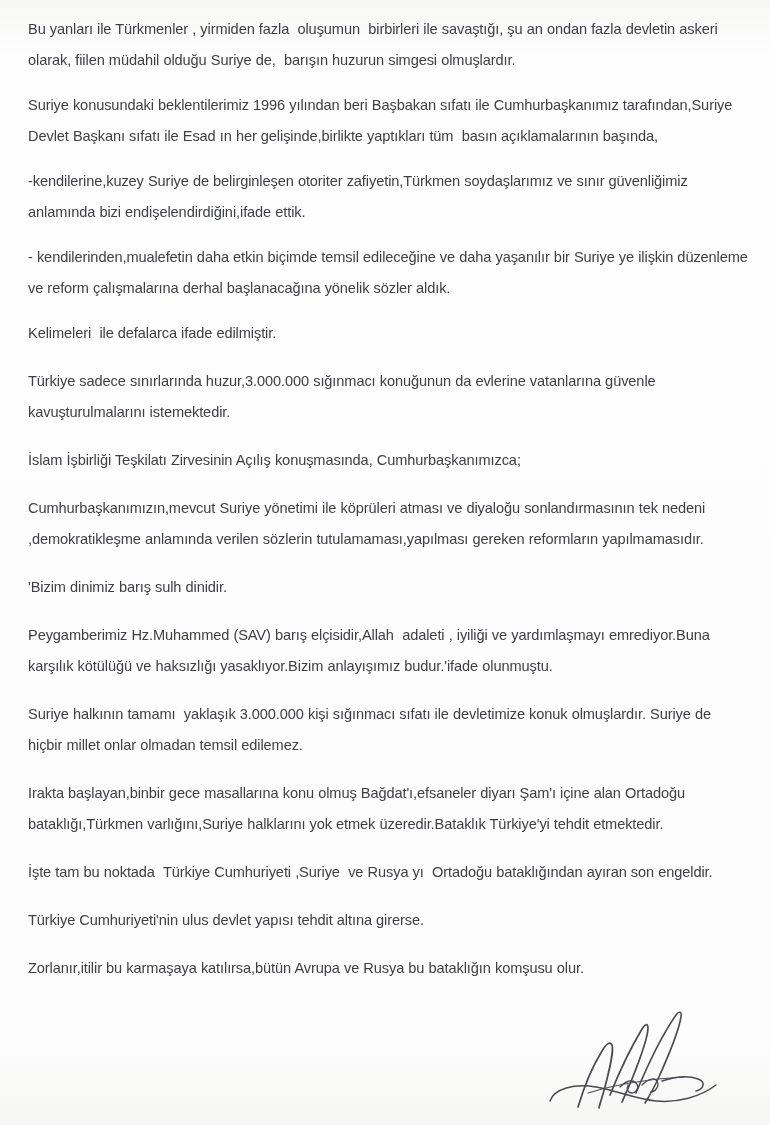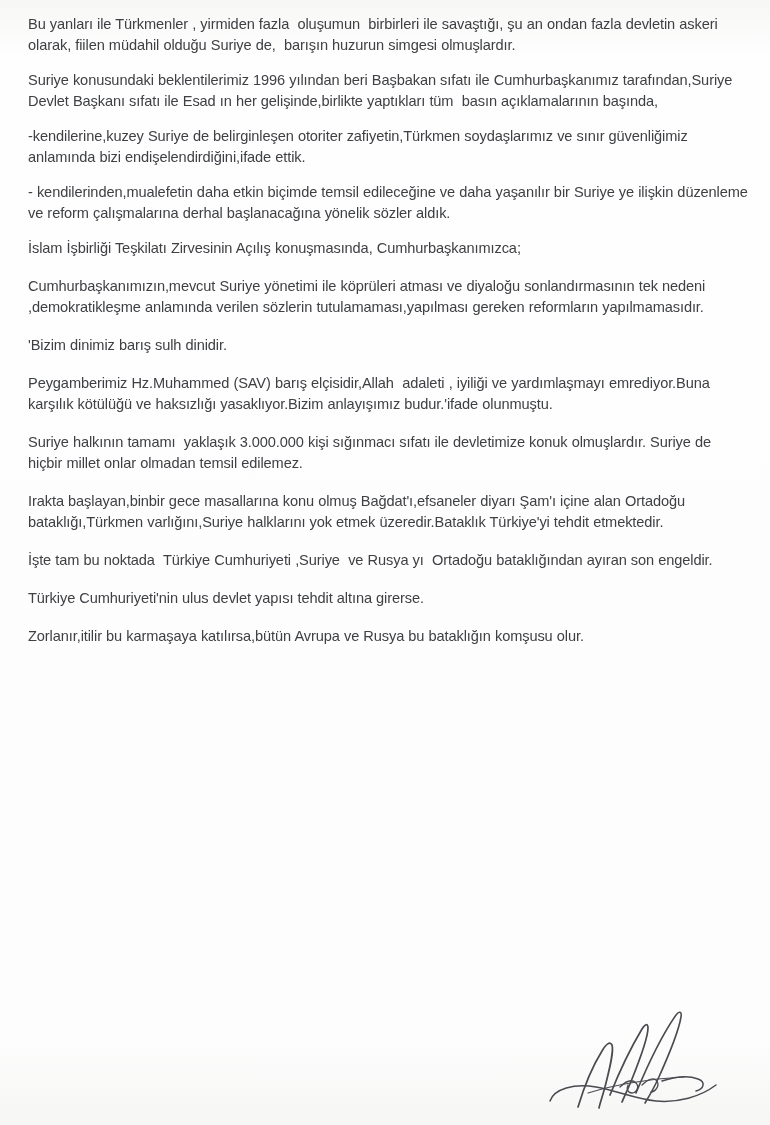--- a/index.html
+++ b/index.html
@@ -32,21 +32,21 @@
   }
   #doc-body {
     position: relative;
     z-index: 1;
     padding: 14px 22px 0 28px;
     box-sizing: border-box;
   }
   .para {
     color: #3f4044;
     font-size: 14.6px;
-    line-height: 21px;
+    line-height: 31px;
     letter-spacing: -0.1px;
     margin: 0 0 14px 0;
     text-align: left;
     white-space: pre-wrap;
     word-spacing: 0.2px;
     -webkit-font-smoothing: antialiased;
   }
   .para.gap-lg { margin-bottom: 17px; }
   
   #signature-area {
@@ -73,20 +73,22 @@
 </head>
 <body>
 
 <div id="page">
 
   <div id="doc-body">
     <p class="para">Bu yanları ile Türkmenler , yirmiden fazla  oluşumun  birbirleri ile savaştığı, şu an ondan fazla devletin askeri  olarak, fiilen müdahil olduğu Suriye de,  barışın huzurun simgesi olmuşlardır.</p>
     <p class="para">Suriye konusundaki beklentilerimiz 1996 yılından beri Başbakan sıfatı ile Cumhurbaşkanımız tarafından,Suriye Devlet Başkanı sıfatı ile Esad ın her gelişinde,birlikte yaptıkları tüm  basın açıklamalarının başında,</p>
     <p class="para">-kendilerine,kuzey Suriye de belirginleşen otoriter zafiyetin,Türkmen soydaşlarımız ve sınır güvenliğimiz anlamında bizi endişelendirdiğini,ifade ettik.</p>
     <p class="para">- kendilerinden,mualefetin daha etkin biçimde temsil edileceğine ve daha yaşanılır bir Suriye ye ilişkin düzenleme ve reform çalışmalarına derhal başlanacağına yönelik sözler aldık.</p>
+    <p class="para gap-lg">Kelimeleri  ile defalarca ifade edilmiştir.</p>
+    <p class="para gap-lg">Türkiye sadece sınırlarında huzur,3.000.000 sığınmacı konuğunun da evlerine vatanlarına güvenle kavuşturulmalarını istemektedir.</p>
     <p class="para gap-lg">İslam İşbirliği Teşkilatı Zirvesinin Açılış konuşmasında, Cumhurbaşkanımızca;</p>
     <p class="para gap-lg">Cumhurbaşkanımızın,mevcut Suriye yönetimi ile köprüleri atması ve diyaloğu sonlandırmasının tek nedeni ,demokratikleşme anlamında verilen sözlerin tutulamaması,yapılması gereken reformların yapılmamasıdır.</p>
     <p class="para gap-lg">'Bizim dinimiz barış sulh dinidir.</p>
     <p class="para gap-lg">Peygamberimiz Hz.Muhammed (SAV) barış elçisidir,Allah  adaleti , iyiliği ve yardımlaşmayı emrediyor.Buna karşılık kötülüğü ve haksızlığı yasaklıyor.Bizim anlayışımız budur.'ifade olunmuştu.</p>
     <p class="para gap-lg">Suriye halkının tamamı  yaklaşık 3.000.000 kişi sığınmacı sıfatı ile devletimize konuk olmuşlardır. Suriye de hiçbir millet onlar olmadan temsil edilemez.</p>
     <p class="para gap-lg">Irakta başlayan,binbir gece masallarına konu olmuş Bağdat'ı,efsaneler diyarı Şam'ı içine alan Ortadoğu bataklığı,Türkmen varlığını,Suriye halklarını yok etmek üzeredir.Bataklık Türkiye'yi tehdit etmektedir.</p>
     <p class="para gap-lg">İşte tam bu noktada  Türkiye Cumhuriyeti ,Suriye  ve Rusya yı  Ortadoğu bataklığından ayıran son engeldir.</p>
     <p class="para gap-lg">Türkiye Cumhuriyeti'nin ulus devlet yapısı tehdit altına girerse.</p>
     <p class="para">Zorlanır,itilir bu karmaşaya katılırsa,bütün Avrupa ve Rusya bu bataklığın komşusu olur.</p>
   </div>

